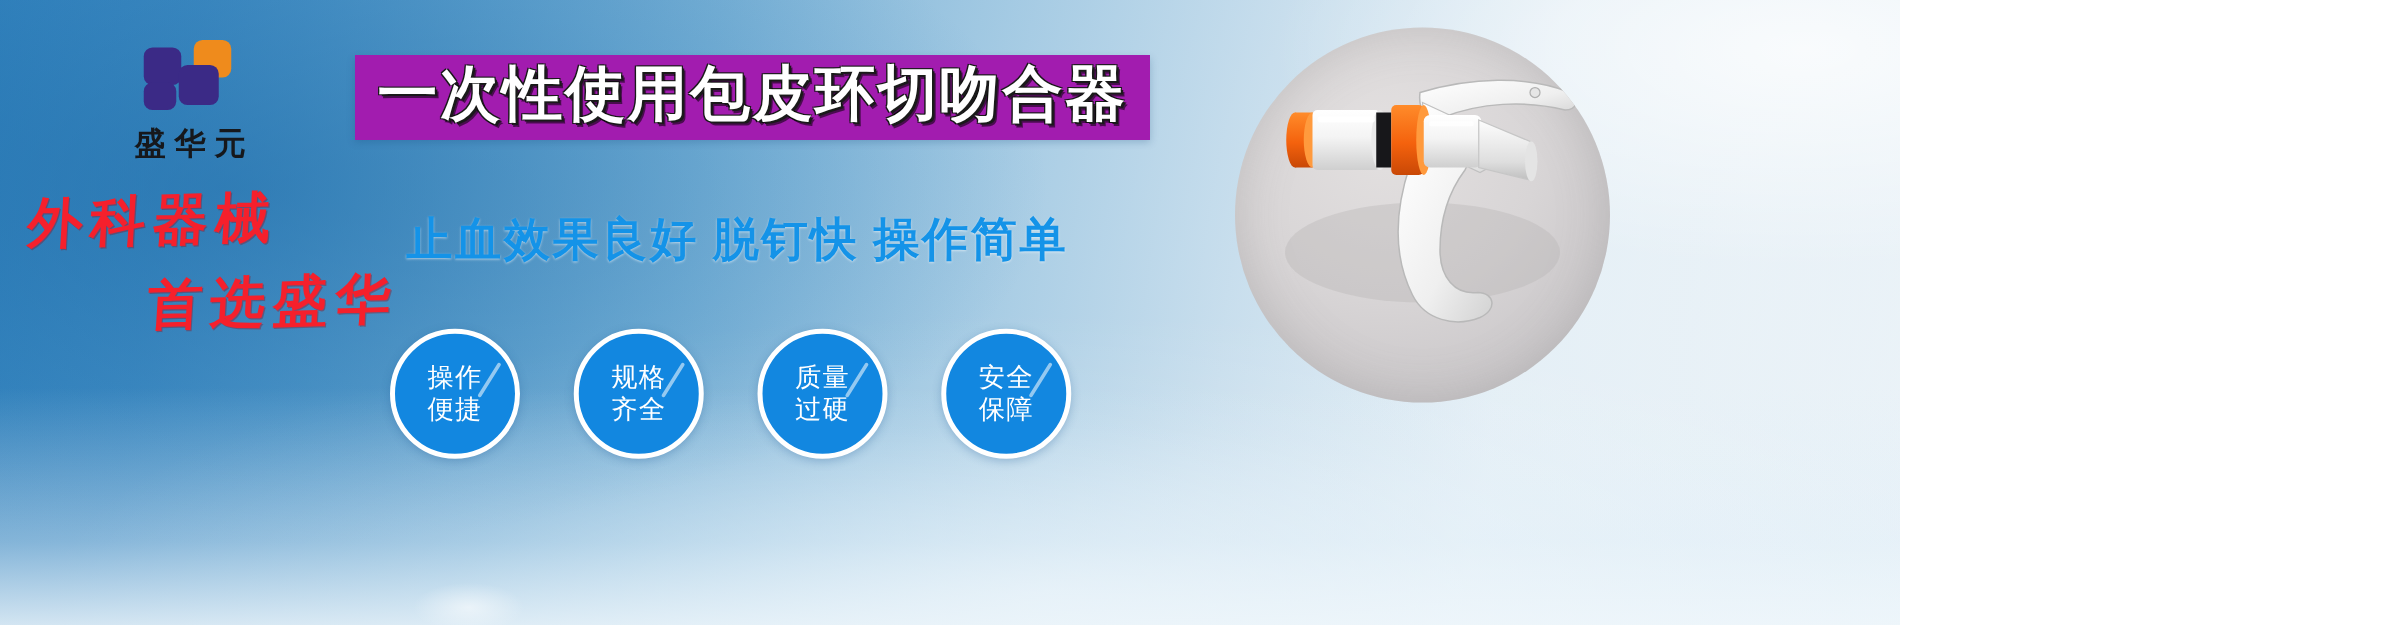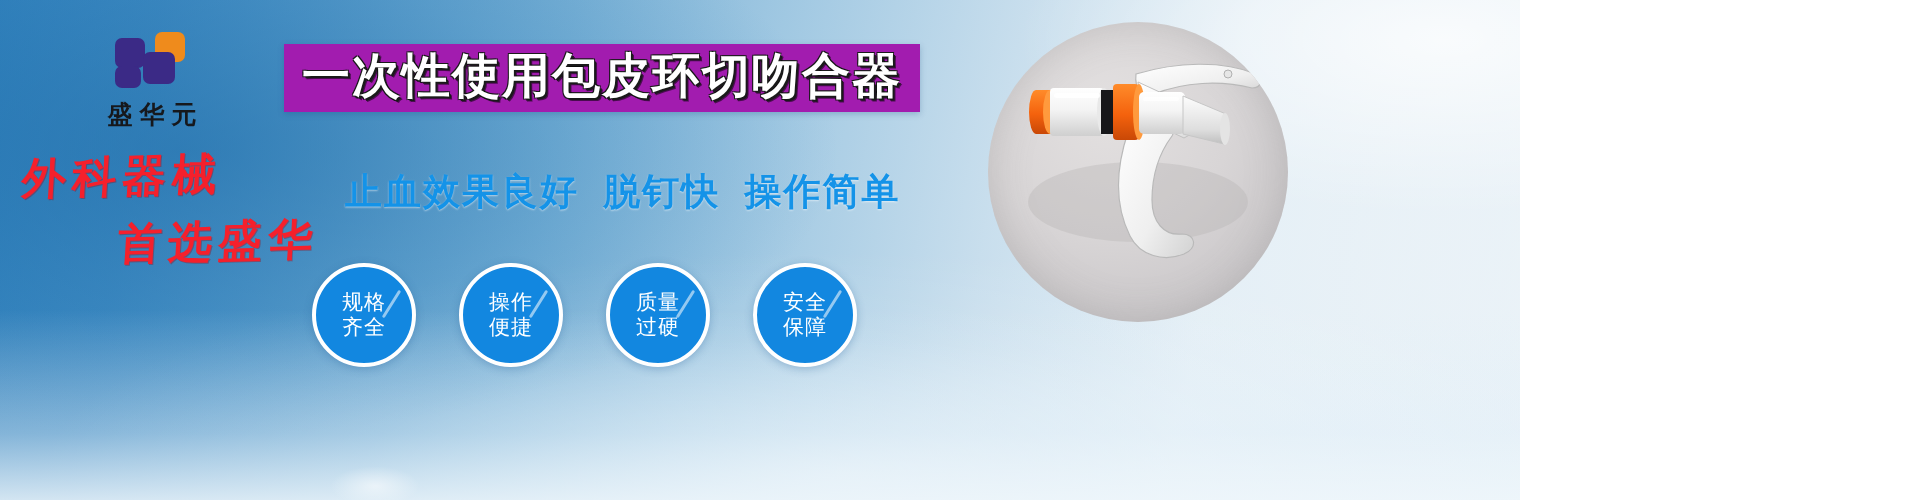--- a/index.html
+++ b/index.html
@@ -127,29 +127,29 @@
     letter-spacing: 6px;
     margin-top: 6px;
     margin-left: 96px;
     transform: skewX(-5deg) rotate(-1.5deg);
     transform-origin: left center;
   }
 
   
   .subtitle {
     position: absolute;
-    left: 345px;
+    left: 325px;
     top: 167px;
     font-size: 37px;
     font-weight: bold;
     color: #1493e8;
     letter-spacing: 2px;
     white-space: nowrap;
     text-shadow: 0 1px 2px rgba(255,255,255,0.55);
-    font-family: Liberation Mono, monospace;
+    font-family: Liberation Serif, serif;
   }
 
   
   .badges {
     position: absolute;
     left: 312px;
     top: 263px;
     display: flex;
     gap: 43px;
   }
@@ -239,27 +239,27 @@
   <div class="calligraphy">
     <div class="cal-line1">外科器械</div>
     <div class="cal-line2">首选盛华</div>
   </div>
 
   <div class="subtitle">止血效果良好 脱钉快 操作简单</div>
 
   <div class="badges">
     <div class="badge">
       <span class="slash"></span>
+      <span class="b-l1">操作</span>
+      <span class="b-l2">便捷</span>
+    </div>
+    <div class="badge">
+      <span class="slash"></span>
       <span class="b-l1">规格</span>
       <span class="b-l2">齐全</span>
-    </div>
-    <div class="badge">
-      <span class="slash"></span>
-      <span class="b-l1">操作</span>
-      <span class="b-l2">便捷</span>
     </div>
     <div class="badge">
       <span class="slash"></span>
       <span class="b-l1">质量</span>
       <span class="b-l2">过硬</span>
     </div>
     <div class="badge">
       <span class="slash"></span>
       <span class="b-l1">安全</span>
       <span class="b-l2">保障</span>

